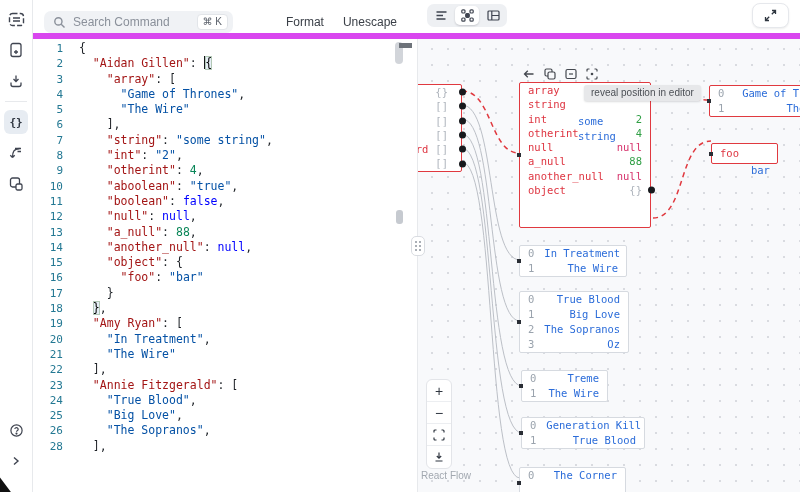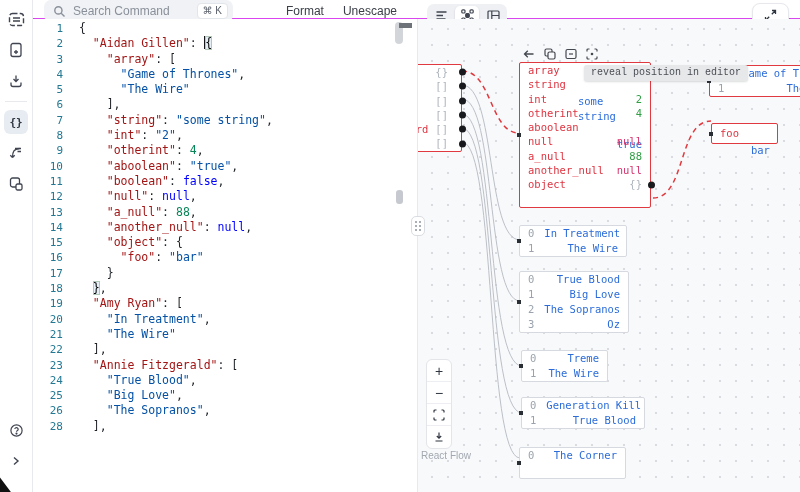--- a/index.html
+++ b/index.html
@@ -14,22 +14,22 @@
              justify-content:center; margin-bottom:7px; color:#3f4450; cursor:pointer; }
   .sb-icon svg { display:block; }
   .sb-icon.active { background:#e7ecf2; }
   .sb-braces { font-family:"DejaVu Sans Mono",monospace; font-size:11px; font-weight:bold; color:#2f3640;}
   .sb-sep { width:22px; height:1px; background:#e7e9ec; margin:1px 0 8px; }
   .sb-bottom { margin-top:auto; margin-bottom:12px; display:flex; flex-direction:column; align-items:center; }
 
   
   .main { flex:1; display:flex; flex-direction:column; min-width:0; position:relative; }
 
-  .header { height:19px; flex:none; border-bottom:1px solid #d946ef; display:flex;
-            align-items:flex-start; position:relative; background:#fff; }
+  .header { height:39px; flex:none; border-bottom:6px solid #d946ef; display:flex;
+            align-items:flex-end; position:relative; background:#fff; }
   .header-left { width:385px; flex:none; display:flex; align-items:center; }
   .searchbox { margin-left:11px; width:189px; height:22px; background:#f0f2f5; border-radius:7px;
                display:flex; align-items:center; padding:0 5px 0 9px; cursor:text; }
   .searchbox .ph { font-size:12px; color:#8a909a; margin-left:7px; flex:1; }
   .kbd { font-size:10px; color:#5b616b; background:#fff; border:1px solid #e2e5e9; border-radius:4px;
          padding:1px 5px; line-height:12px; }
   .hdr-action { font-size:12px; color:#3b4048; cursor:pointer; }
   .hdr-actions { margin-left:auto; margin-right:21px; display:flex; gap:19px; }
   .vswitch { position:absolute; left:394px; top:4px; height:23px; background:#eef0f3;
              border-radius:7px; display:flex; align-items:center; padding:0 2px; gap:2px; }
@@ -86,21 +86,21 @@
   .rtype { color:#aeb4bc; }
   .out-dot { position:absolute; right:-5px; top:50%; transform:translateY(-50%); width:7px;
              height:7px; border-radius:50%; background:#17191d; z-index:3; cursor:pointer; }
   .in-dot { position:absolute; left:-3px; top:50%; margin-top:-2px; width:4px; height:4px;
             background:#2a2e35; }
   .node-toolbar { position:absolute; left:104px; top:28px; display:flex; gap:8px; z-index:4;
                   color:#44484f; }
   .nt-icon { width:13px; height:13px; display:flex; align-items:center; justify-content:center; cursor:pointer; }
   .tooltip { position:absolute; left:166px; top:46px; background:#e7e8ea; color:#4b4f55;
              font-size:10px; padding:2px 7px 3px; border-radius:3px; white-space:nowrap; z-index:5;
-             box-shadow:0 1px 2px rgba(20,24,31,.15);font-family:Liberation Mono, monospace; }
+             box-shadow:0 1px 2px rgba(20,24,31,.15); }
   .controls { position:absolute; left:8px; top:340px; width:26px; background:#fff;
               border:1px solid #e3e5e9; border-radius:6px; overflow:hidden; z-index:4; }
   .ctl { height:22px; display:flex; align-items:center; justify-content:center; color:#2f3640;
          border-bottom:1px solid #eceef1; cursor:pointer; font-size:14px; }
   .ctl:last-child { border-bottom:none; }
   .attribution { position:absolute; left:3px; top:431px; font-size:10px; color:#a2a8b0; z-index:2; }
 
   
   .statusbar { height:15px; flex:none; border-top:1px solid #e7e9ec; display:flex;
                align-items:center; justify-content:space-between; padding:0 12px; background:#fff; }
@@ -343,24 +343,20 @@
             </div>
             <div class="krow">
               <span class="kkey">int</span>
               <span class="v-num">2</span>
             </div>
             <div class="krow">
               <span class="kkey">otherint</span>
               <span class="v-num">4</span>
             </div>
             <div class="krow">
-              <span class="kkey">aboolean</span>
-              <span class="v-str">true</span>
-            </div>
-            <div class="krow">
               <span class="kkey">null</span>
               <span class="v-null">null</span>
             </div>
             <div class="krow">
               <span class="kkey">a_null</span>
               <span class="v-num">88</span>
             </div>
             <div class="krow">
               <span class="kkey">another_null</span>
               <span class="v-null">null</span>

